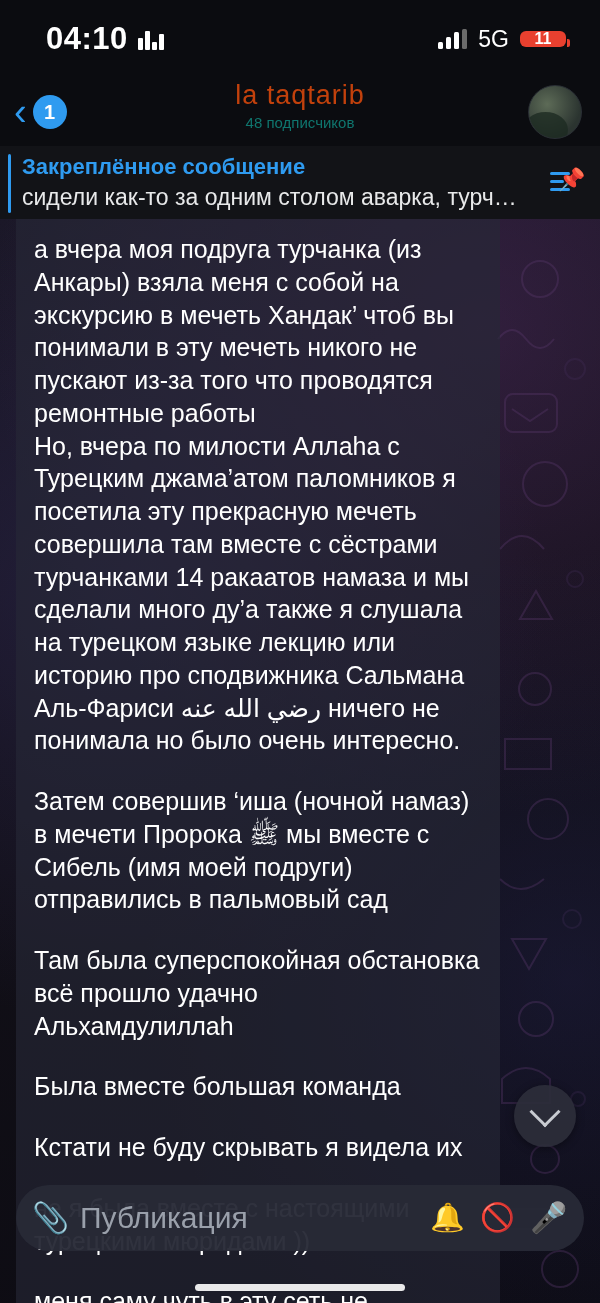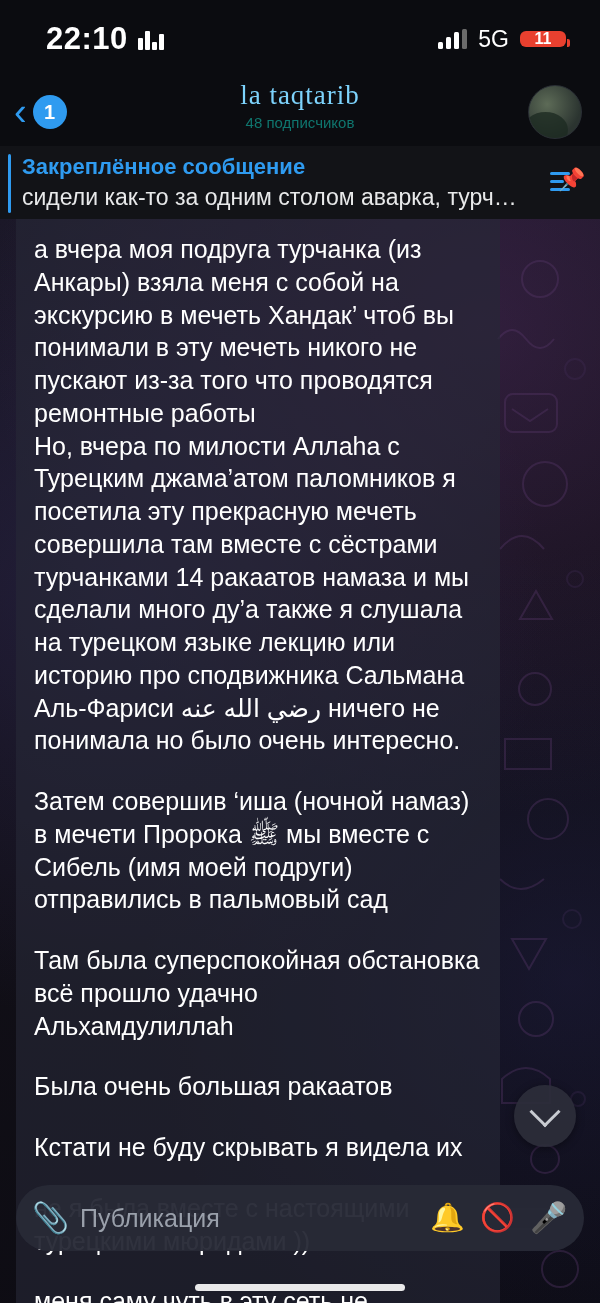--- a/index.html
+++ b/index.html
@@ -80,21 +80,21 @@
     background: #2f9bf0; color: #fff;
     min-width: 34px; height: 34px; border-radius: 17px;
     display: flex; align-items: center; justify-content: center;
     font-size: 20px; font-weight: 600;
   }
   .header-center {
     position: absolute; left: 0; right: 0; top: 2px;
     text-align: center; pointer-events: none;
   }
   .chat-title {
-    color: #7dd3fc; font-size: 27px; font-family: Liberation Serif, serif;
+    color: #c2410c; font-size: 27px; font-family: Liberation Sans, sans-serif;
     letter-spacing: 1px;
   }
   .chat-sub {
     color: #0f766e; font-size: 15px; margin-top: 3px;
   }
   .avatar {
     margin-left: auto;
     width: 54px; height: 54px; border-radius: 50%;
     background: radial-gradient(circle at 35% 35%, #5d6b57, #2b3430 70%);
     border: 1px solid #2a2f35;
@@ -207,21 +207,21 @@
     gap: 14px;
   }
   .attach-icon {
     width: 34px; height: 34px;
     color: #b9bdc6; font-size: 30px; line-height: 34px;
     transform: rotate(0deg);
     text-align: center;
   }
   .composer-placeholder {
     flex: 1;
-    color: #9aa0ab; font-size: 25px;
+    color: #9aa0ab; font-size: 30px;
   }
   .comp-icon {
     width: 36px; height: 36px; color: #b9bdc6;
     font-size: 28px; text-align: center; line-height: 36px;
   }
   .mic-icon { font-size: 30px; }
 
   
   .home-indicator {
     position: absolute;
@@ -231,21 +231,21 @@
     background: #e9e9ea;
   }
 </style>
 </head>
 <body>
 
 <div id="app">
 
   <div class="statusbar">
     <div class="status-left">
-      <span class="status-time">22:10</span>
+      <span class="status-time">04:10</span>
       <span class="status-bars-icon">
           <i></i>
           <i></i>
           <i></i>
           <i></i>
         </span>
     </div>
     <div class="status-right">
       <span class="signal-icon">
           <i></i>
@@ -316,21 +316,21 @@
 
     <div class="msg">
       <p>а вчера моя подруга турчанка (из Анкары) взяла меня с собой на экскурсию в мечеть Хандак’ чтоб вы понимали в эту мечеть никого не пускают из-за того что проводятся ремонтные работы</p>
       <p>Но, вчера по милости Аллаһа с Турецким джама’атом паломников я посетила эту прекрасную мечеть совершила там вместе с сёстрами турчанками 14 ракаатов намаза и мы сделали много ду’а также я слушала на турецком языке лекцию или историю про сподвижника Сальмана Аль-Фариси رضي الله عنه ничего не понимала но было очень интересно.</p>
       <div class="gap"></div>
       <p>Затем совершив ‘иша (ночной намаз) в мечети Пророка ﷺ мы вместе с Сибель (имя моей подруги) отправились в пальмовый сад</p>
       <div class="gap"></div>
       <p style="white-space:pre-line">Там была суперспокойная обстановка всё прошло удачно
 Альхамдулиллаһ</p>
       <div class="gap"></div>
-      <p>Была очень большая ракаатов</p>
+      <p>Была вместе большая команда</p>
       <div class="gap"></div>
       <p>Кстати не буду скрывать я видела их</p>
       <div class="gap"></div>
       <p>не я была вместе с настоящими турецкими мюридами ))</p>
       <div class="gap"></div>
       <p>меня саму чуть в эту сеть не заманили</p>
     </div>
 
     <div class="scroll-down">
       <span class="chev"></span>

